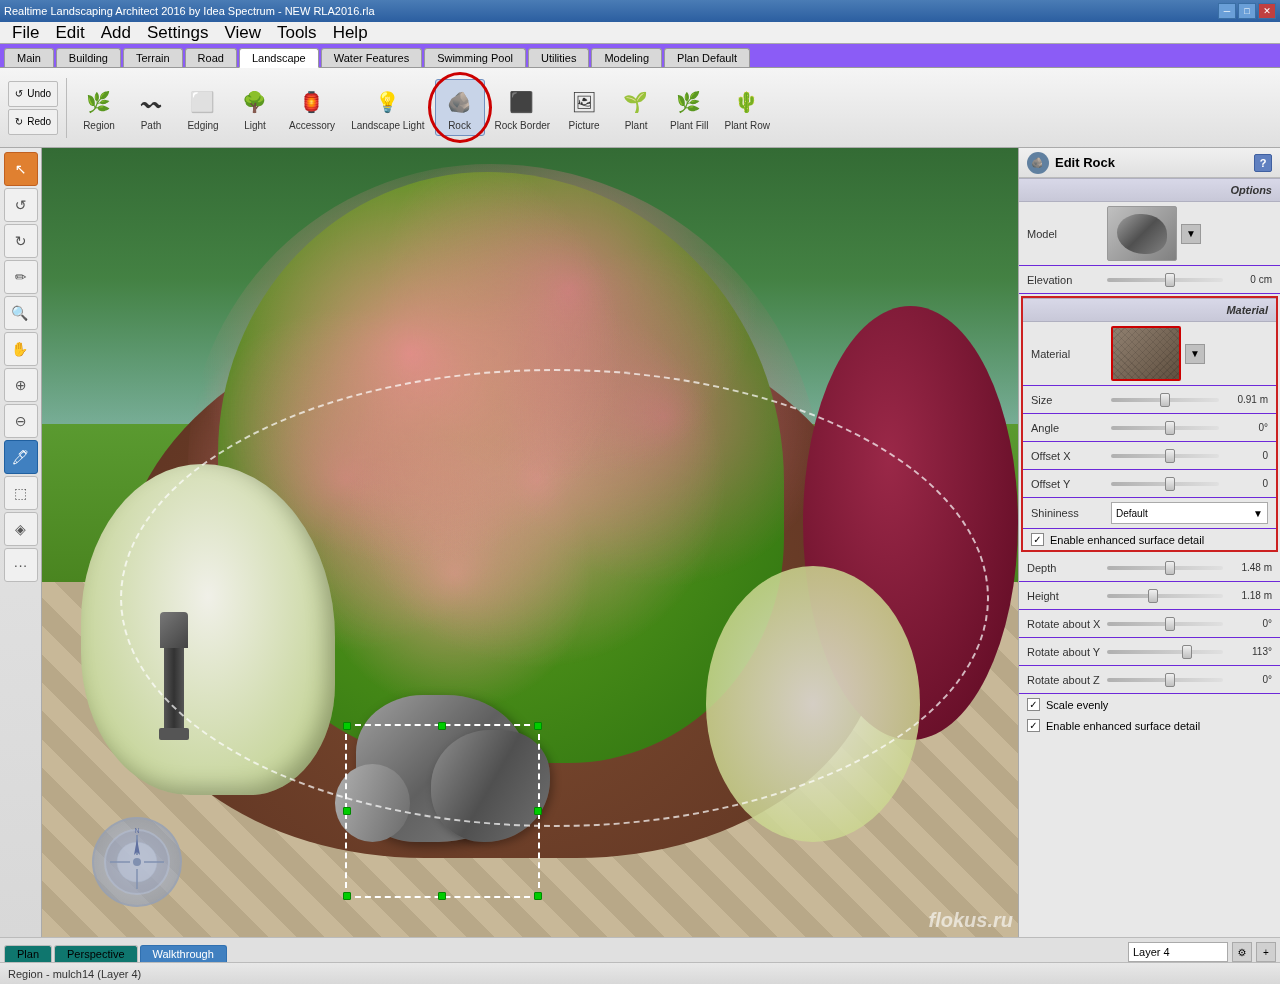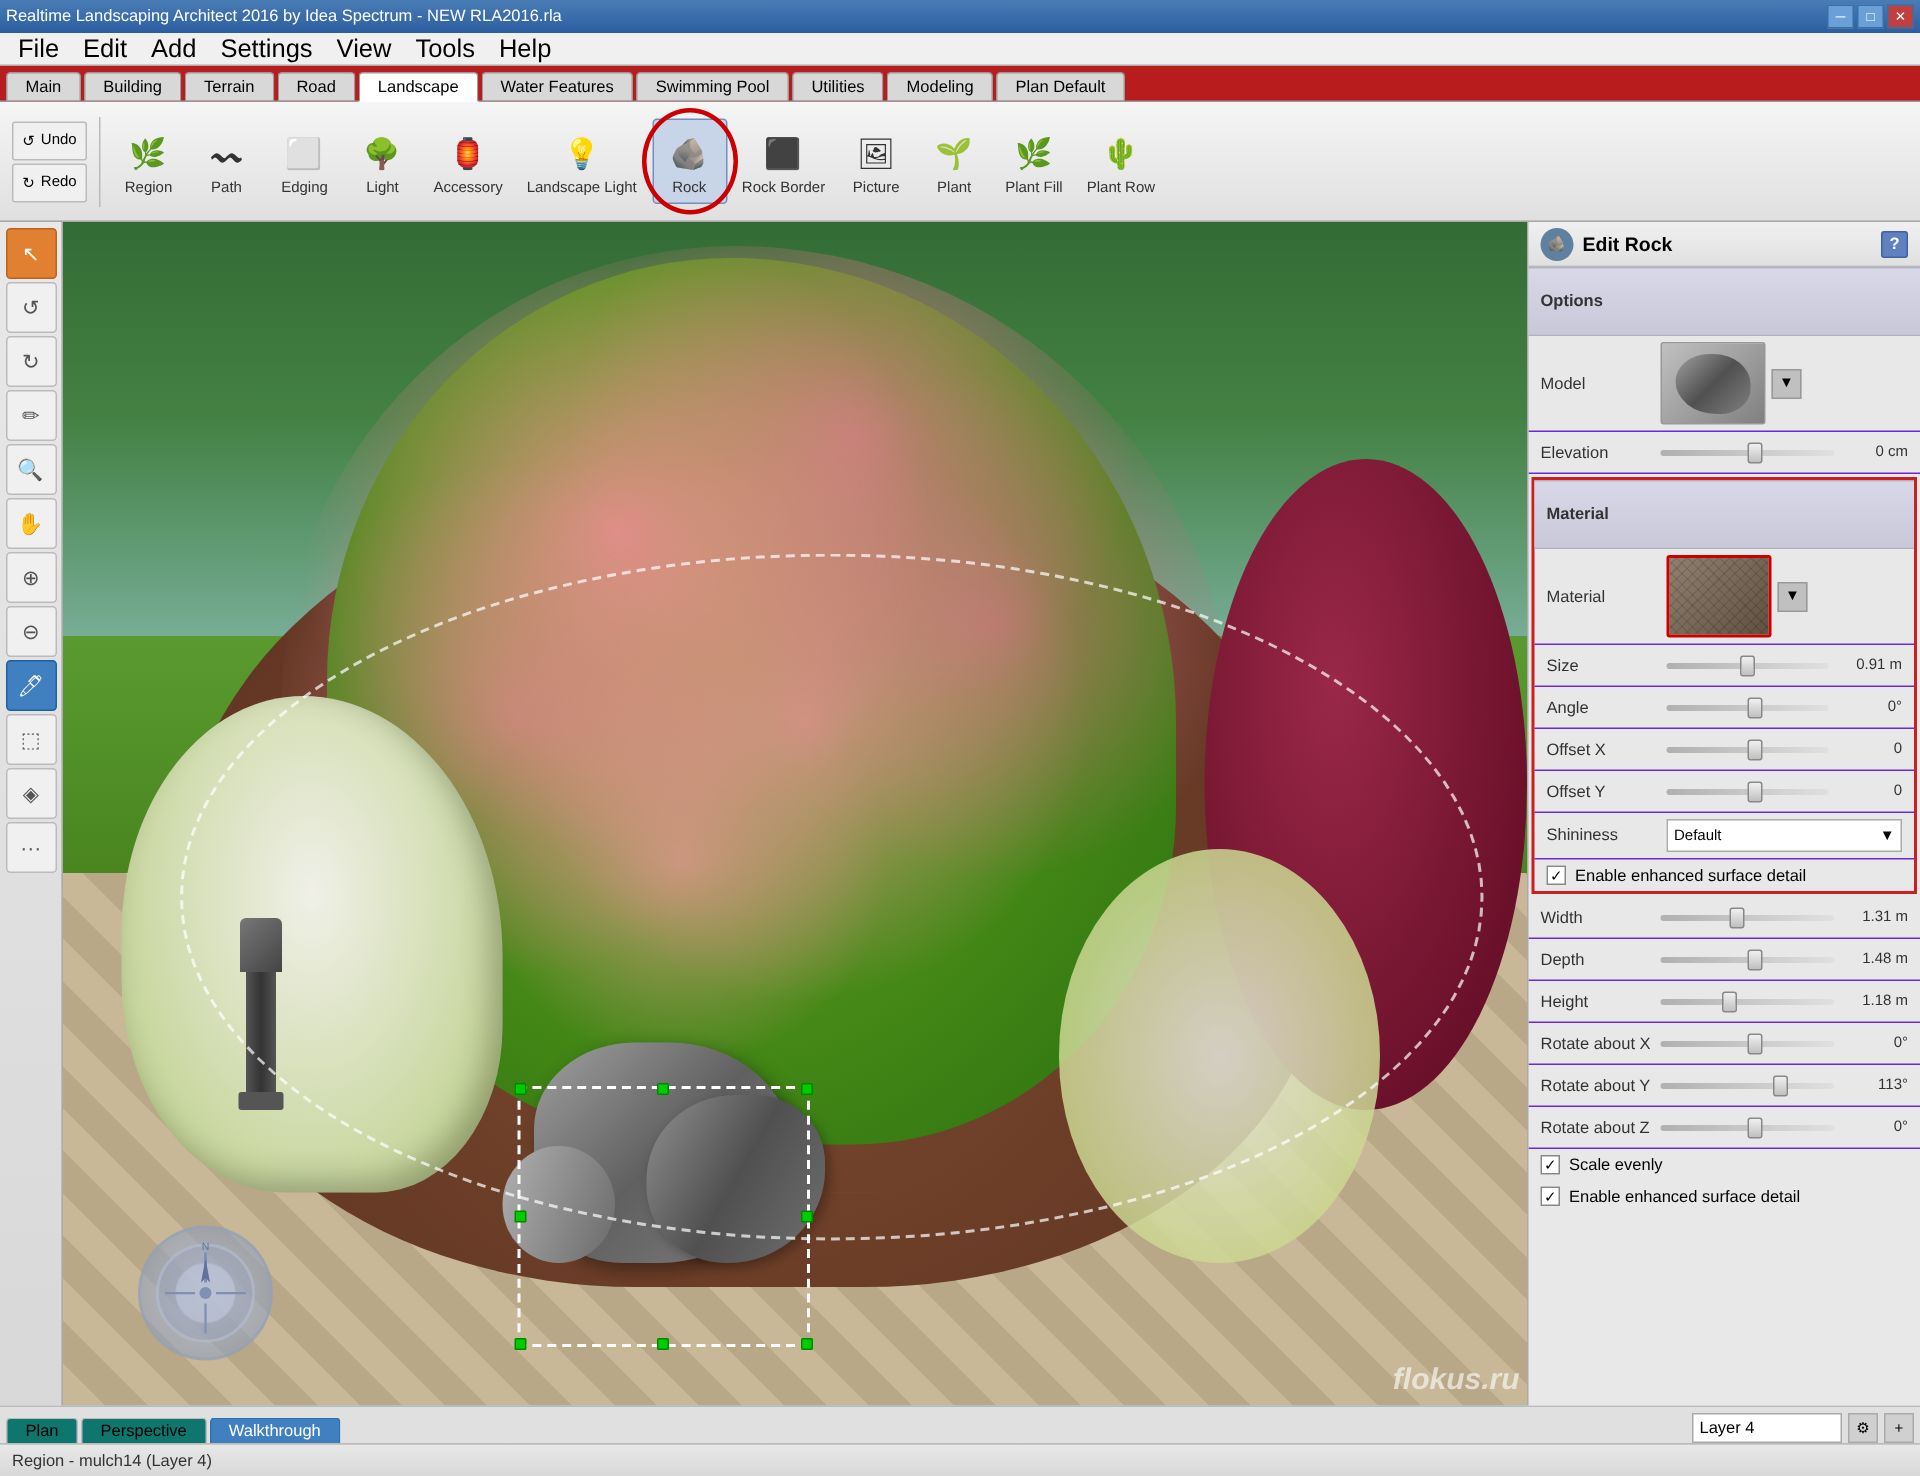--- a/index.html
+++ b/index.html
@@ -27,21 +27,21 @@
       border-bottom: 1px solid #aaa;
       padding: 0 4px;
     }
     .menu-item {
       padding: 2px 8px; cursor: pointer; font-size: 17px;
     }
 
     
     #nav-tabs {
       height: 24px;
-      background: #b91c1c;
+      background: #8b5cf6;
       display: flex; align-items: flex-end;
       border-bottom: 1px solid #999;
       padding: 0 4px;
     }
     .nav-tab {
       padding: 3px 12px; cursor: pointer; font-size: 11px;
       background: #d8d8d8; border: 1px solid #999; border-bottom: none;
       margin-right: 2px; border-radius: 3px 3px 0 0;
     }
     .nav-tab.active {
@@ -256,23 +256,24 @@
       color: white; font-size: 11px; font-weight: bold;
       display: flex; align-items: center; justify-content: center;
       cursor: pointer; border-radius: 2px;
     }
 
     
     .section-label {
       background: linear-gradient(to bottom, #d8d8e8, #c8c8d8);
       border-top: 1px solid #b0b0c0;
       border-bottom: 1px solid #b0b0c0;
-      padding: 16px 8px;
+      padding: 5px 8px;
       font-weight: bold; font-size: 11px; color: #333;
-      text-align: left;
+      text-align: right;
+      font-style: italic;
     }
 
     
     .panel-row {
       display: flex; align-items: center;
       padding: 4px 8px; min-height: 28px;
       border-bottom: 1px solid #6d28d9;
     }
     .panel-label {
       width: 80px; font-size: 11px; color: #333; flex-shrink: 0;
@@ -692,29 +693,20 @@
       </div>
 
       <div class="checkbox-row">
         <div class="checkbox">✓</div>
         <span>Enable enhanced surface detail</span>
       </div>
     </div>
 
     <div class="advanced-section">
 
-      <div class="panel-row">
-        <div class="panel-label">Width</div>
-        <div class="panel-control">
-          <div class="slider-track">
-            <div class="slider-thumb" style="left:40%;"></div>
-          </div>
-          <div class="panel-value">1.31 m</div>
-        </div>
-      </div>
 
       <div class="panel-row">
         <div class="panel-label">Depth</div>
         <div class="panel-control">
           <div class="slider-track">
             <div class="slider-thumb" style="left:50%;"></div>
           </div>
           <div class="panel-value">1.48 m</div>
         </div>
       </div>

